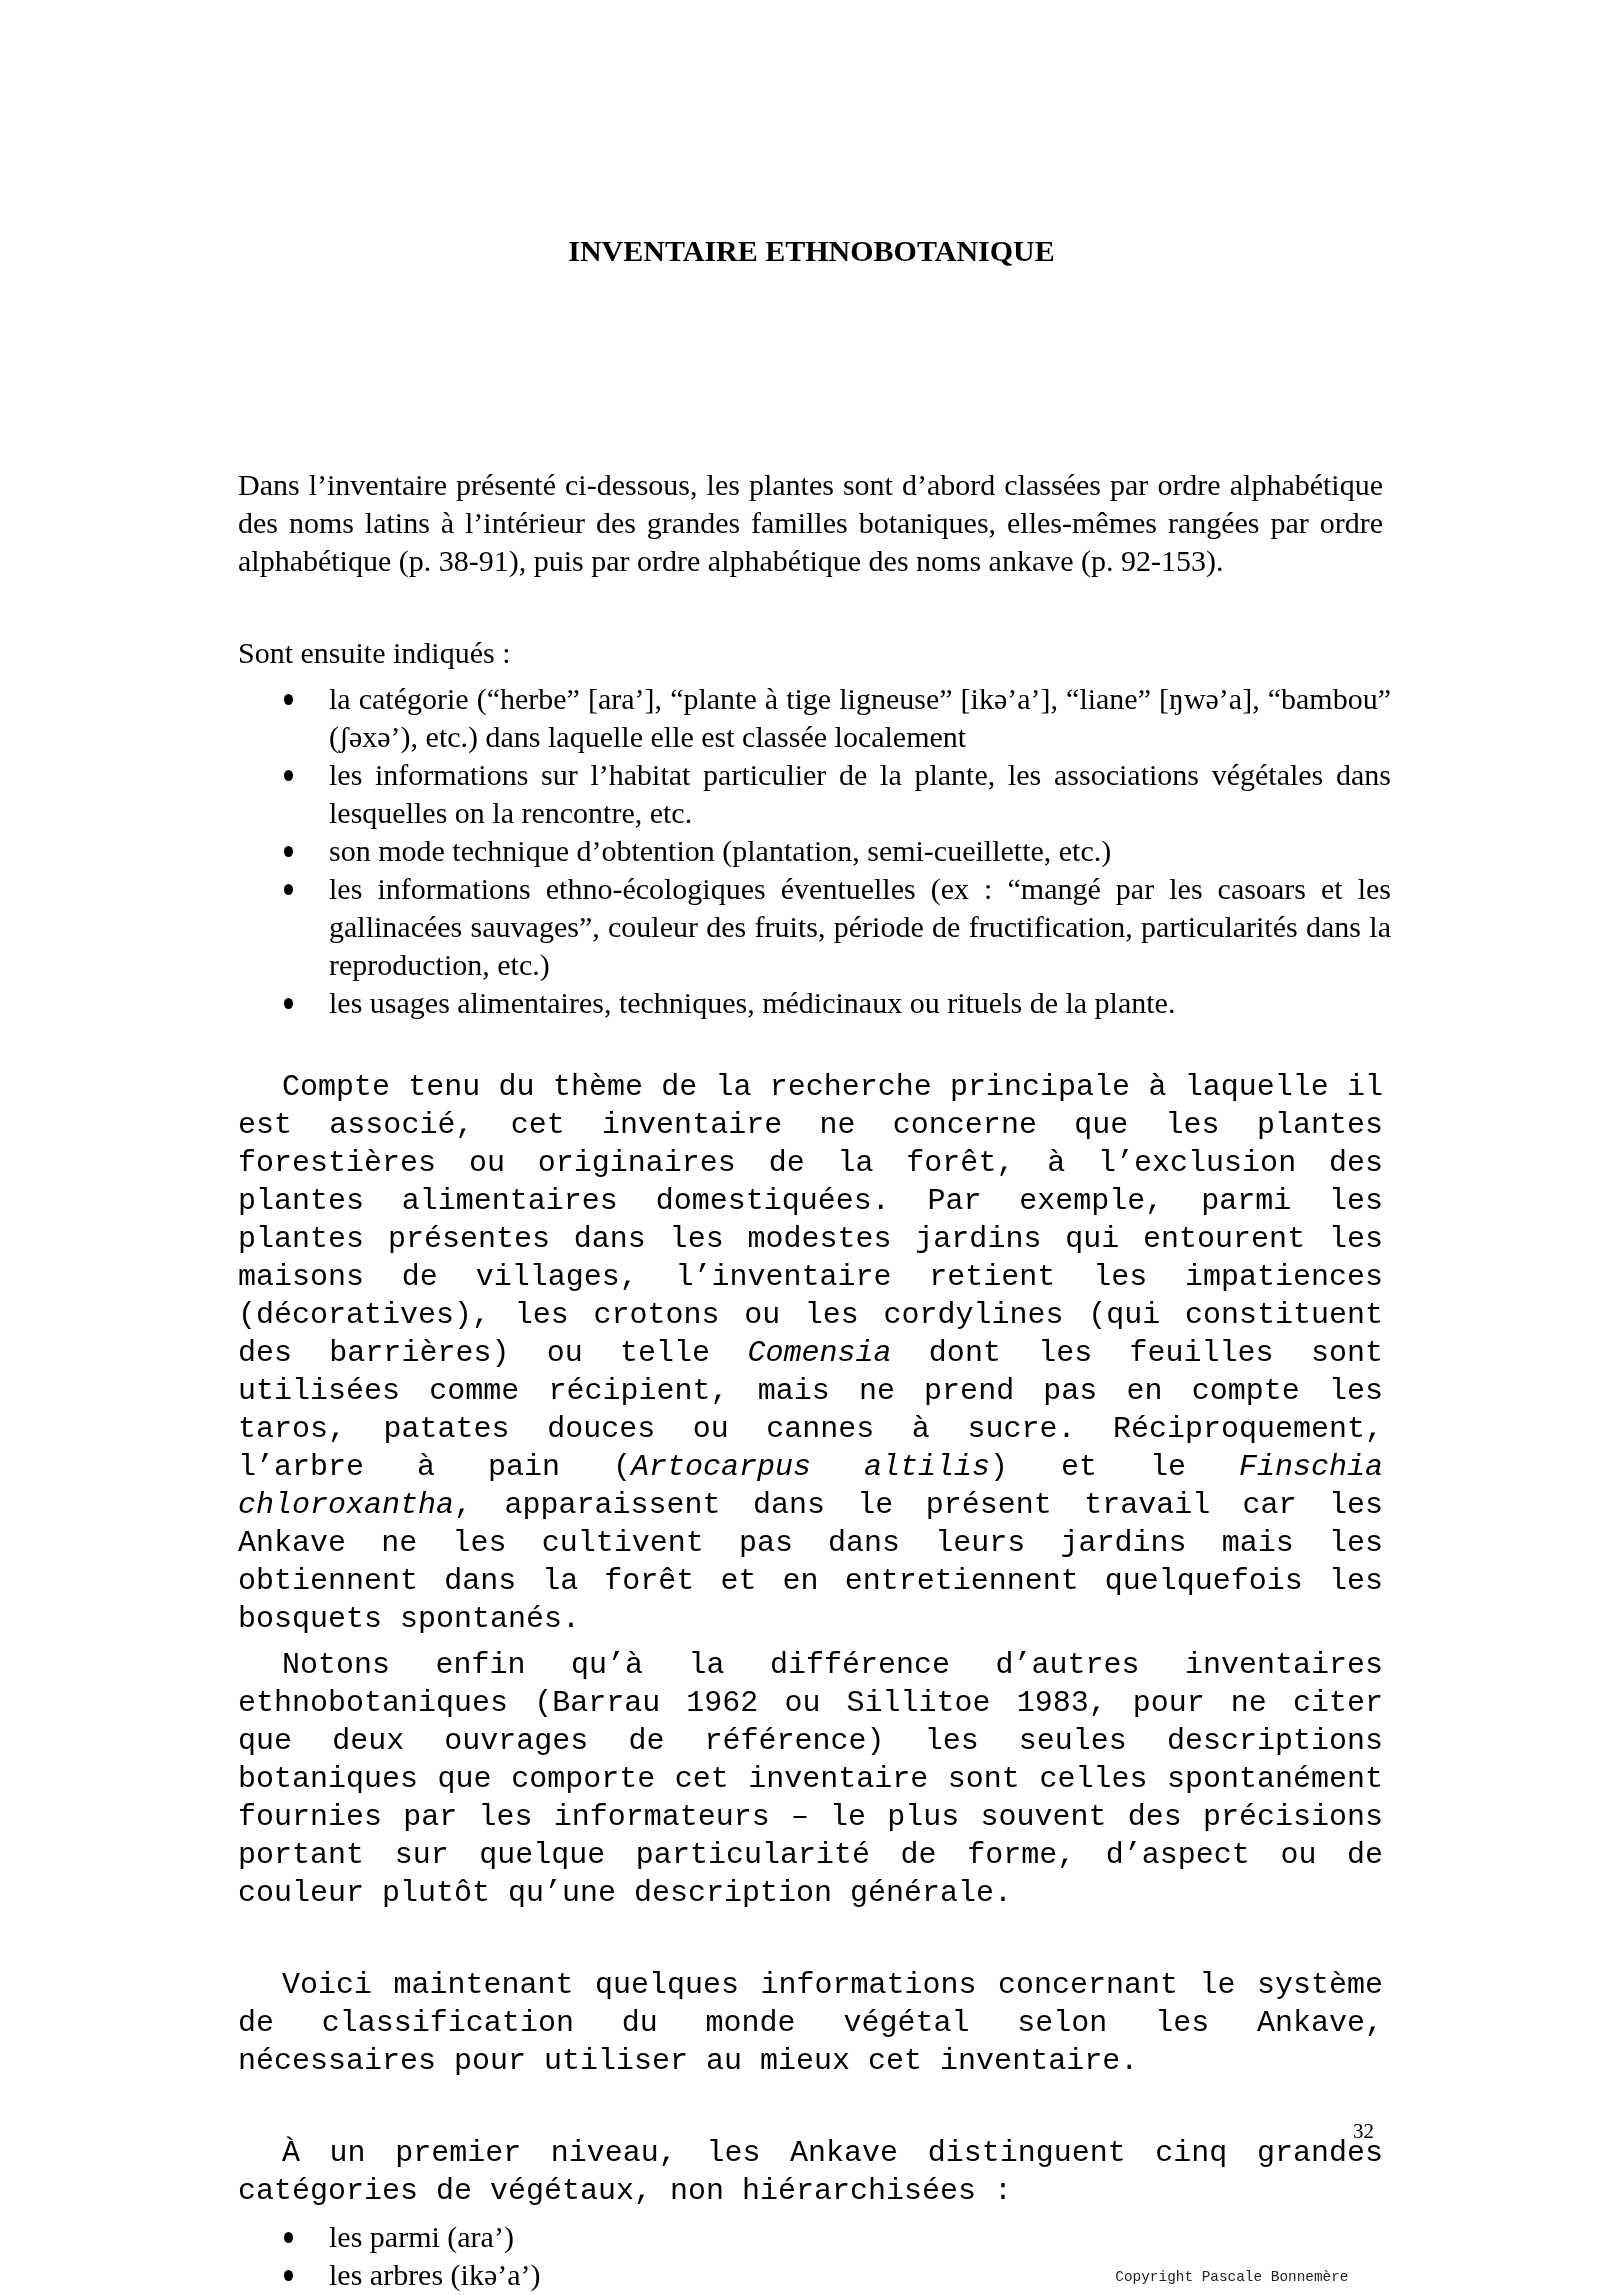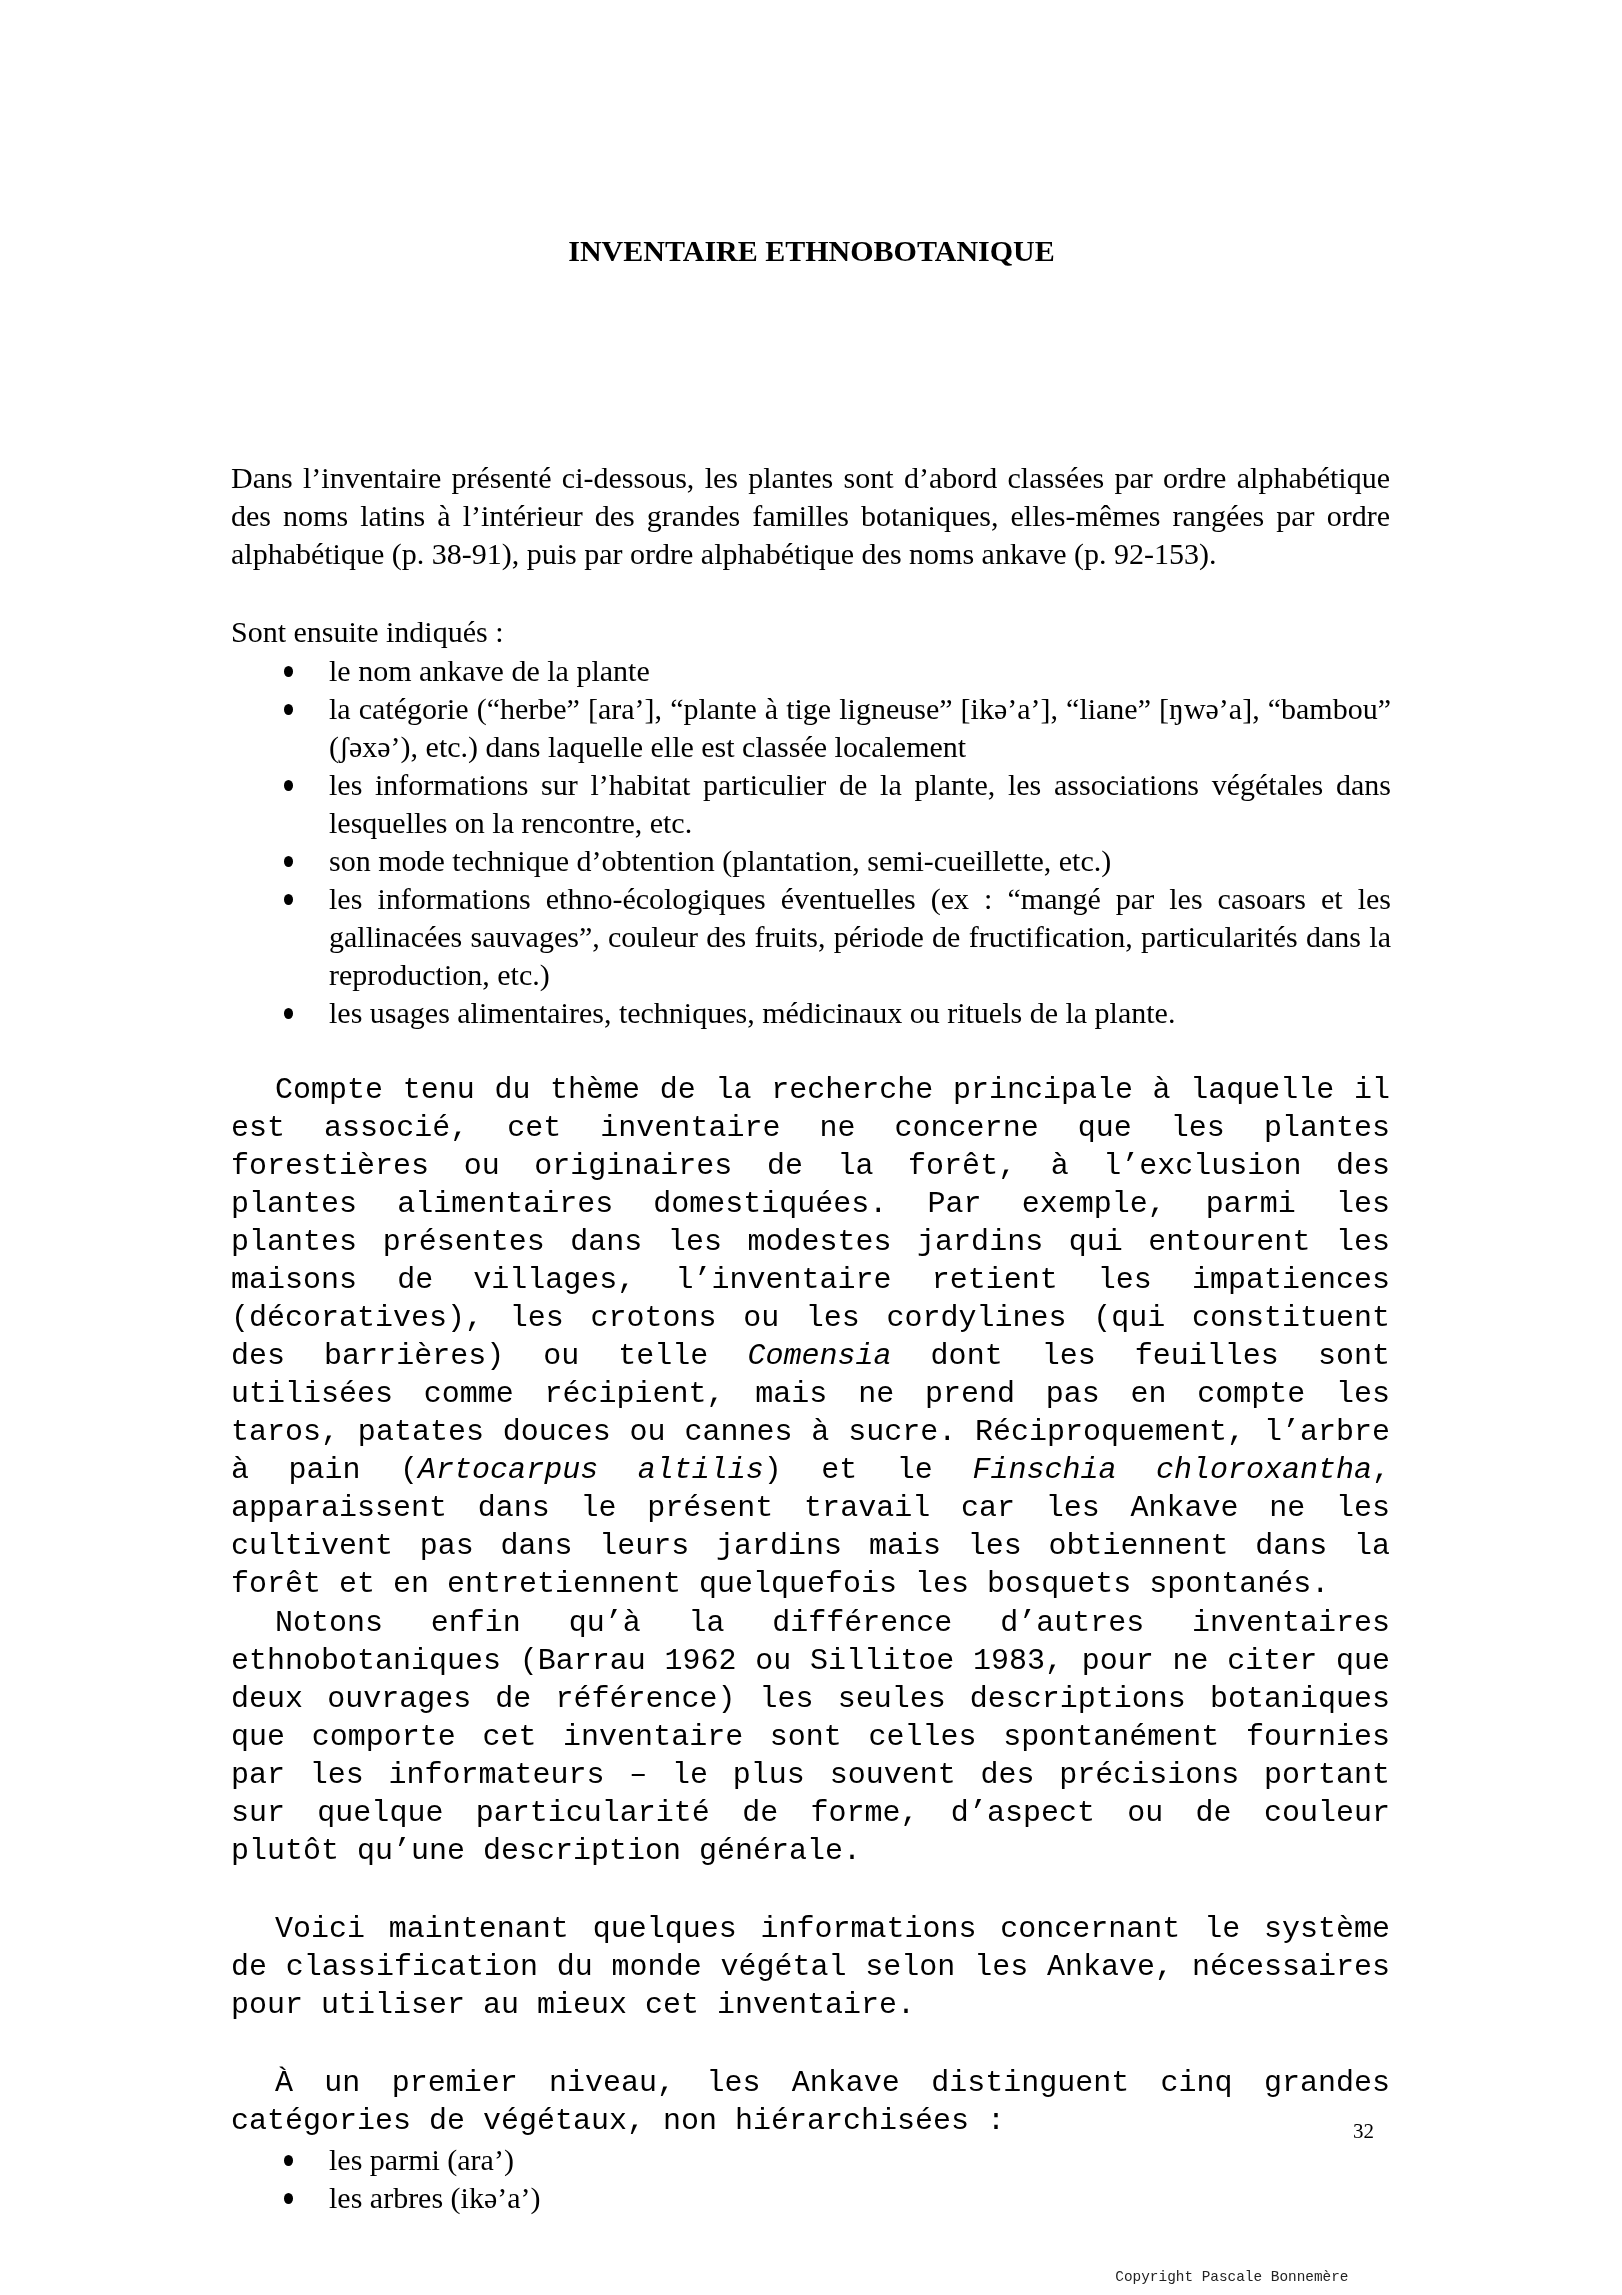--- a/index.html
+++ b/index.html
@@ -8,21 +8,21 @@
   .title {
     position: absolute; left: 0; width: 1623px; top: 232px;
     text-align: center; font-weight: bold; font-size: 30px; line-height: 37px;
     font-family: "Liberation Serif", "DejaVu Serif", serif;
   }
   .body {
     position: absolute; left: 230px; width: 1161px; top: 458px;
     font-family: "Liberation Serif", "DejaVu Serif", serif;
     font-size: 30px; line-height: 38px;
   }
-  .p { margin: 1px; text-align: justify; }
+  .p { margin: 8px; text-align: justify; }
   .indent { text-indent: 44px; font-family: Liberation Mono, monospace; }
   .gap { height: 38px; }
   ul.bullets { list-style: none; margin: 0; padding: 0; }
   ul.bullets li { position: relative; padding-left: 99px; text-align: justify; }
   ul.bullets li .dot {
     position: absolute; left: 54px; top: 14.4px; width: 9.2px; height: 10.5px;
     border-radius: 50%; background: #000;
   }
   .pagenum {
     position: absolute; left: 1353px; top: 2115px;
@@ -45,21 +45,20 @@
 
   <div class="body">
 
     <p class="p">Dans l’inventaire présenté ci-dessous, les plantes sont d’abord classées par ordre alphabétique des noms latins à l’intérieur des grandes familles botaniques, elles-mêmes rangées par ordre alphabétique (p. 38-91), puis par ordre alphabétique des noms ankave (p. 92-153).</p>
 
     <div class="gap"></div>
 
     <p class="p">Sont ensuite indiqués :</p>
 
     <ul class="bullets">
-      <li><span class="dot"></span><span>le nom ankave de la plante</span></li>
       <li><span class="dot"></span><span>la catégorie (“herbe” [ara’], “plante à tige ligneuse” [ikə’a’], “liane” [ŋwə’a], “bambou” (ʃəxə’), etc.) dans laquelle elle est classée localement</span></li>
       <li><span class="dot"></span><span>les informations sur l’habitat particulier de la plante, les associations végétales dans lesquelles on la rencontre, etc.</span></li>
       <li><span class="dot"></span><span>son mode technique d’obtention (plantation, semi-cueillette, etc.)</span></li>
       <li><span class="dot"></span><span>les informations ethno-écologiques éventuelles (ex : “mangé par les casoars et les gallinacées sauvages”, couleur des fruits, période de fructification, particularités dans la reproduction, etc.)</span></li>
       <li><span class="dot"></span><span>les usages alimentaires, techniques, médicinaux ou rituels de la plante.</span></li>
     </ul>
 
     <div class="gap"></div>
 
     <p class="p indent"><span>Compte tenu du thème de la recherche principale à laquelle il est associé, cet inventaire ne concerne que les plantes forestières ou originaires de la forêt, à l’exclusion des plantes alimentaires domestiquées. Par exemple, parmi les plantes présentes dans les modestes jardins qui entourent les maisons de villages, l’inventaire retient les impatiences (décoratives), les crotons ou les cordylines (qui constituent des barrières) ou telle </span><i>Comensia</i><span> dont les feuilles sont utilisées comme récipient, mais ne prend pas en compte les taros, patates douces ou cannes à sucre. Réciproquement, l’arbre à pain (</span><i>Artocarpus altilis</i><span>) et le </span><i>Finschia chloroxantha</i><span>, apparaissent dans le présent travail car les Ankave ne les cultivent pas dans leurs jardins mais les obtiennent dans la forêt et en entretiennent quelquefois les bosquets spontanés.</span></p>

